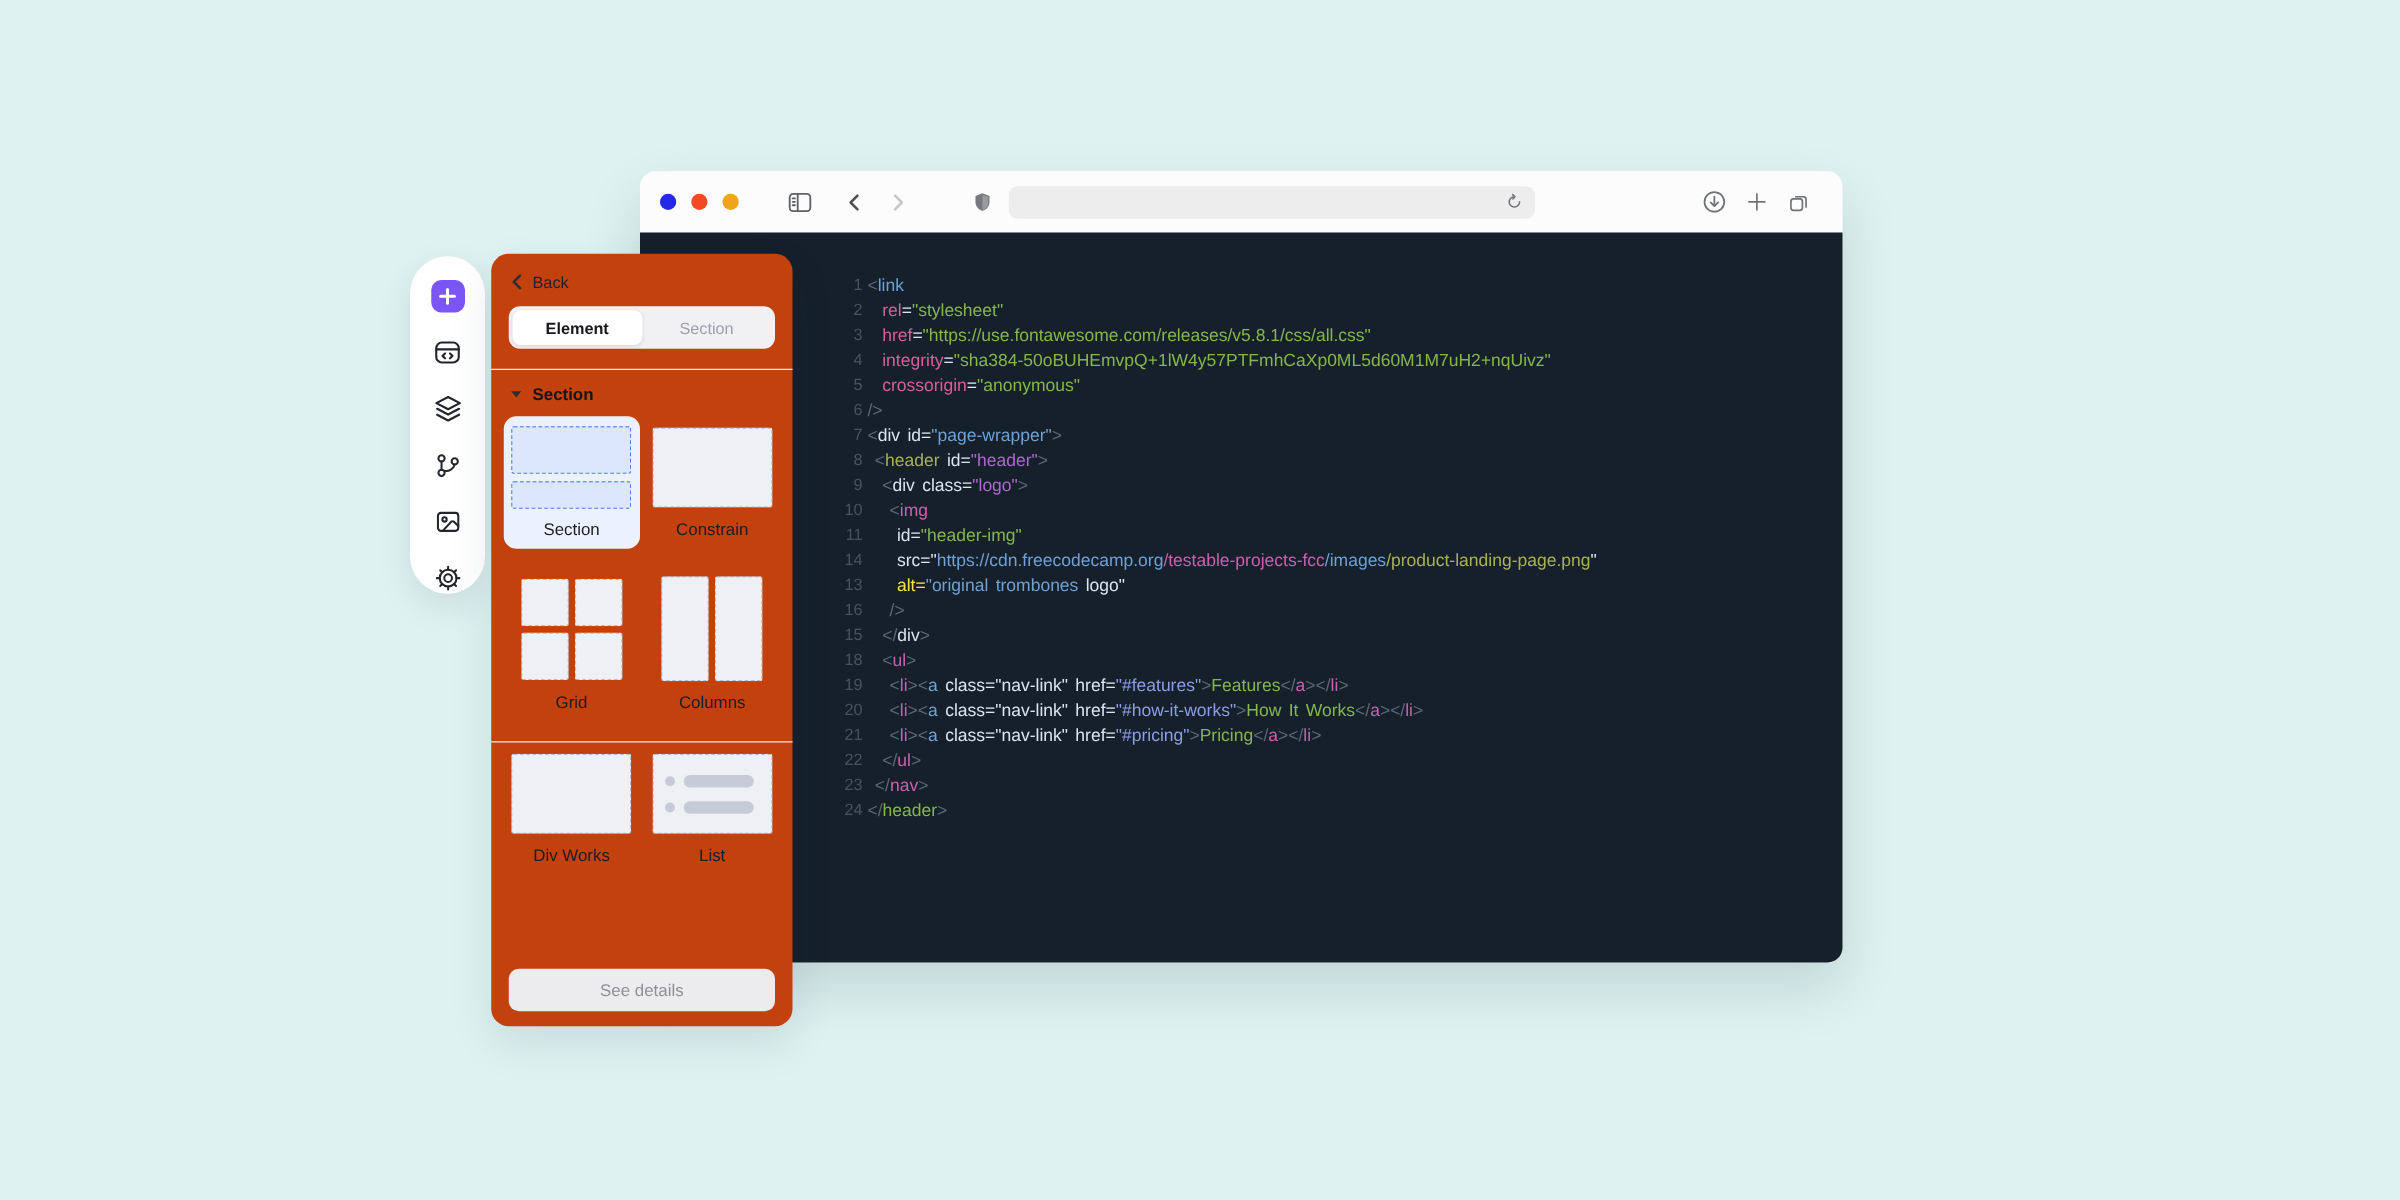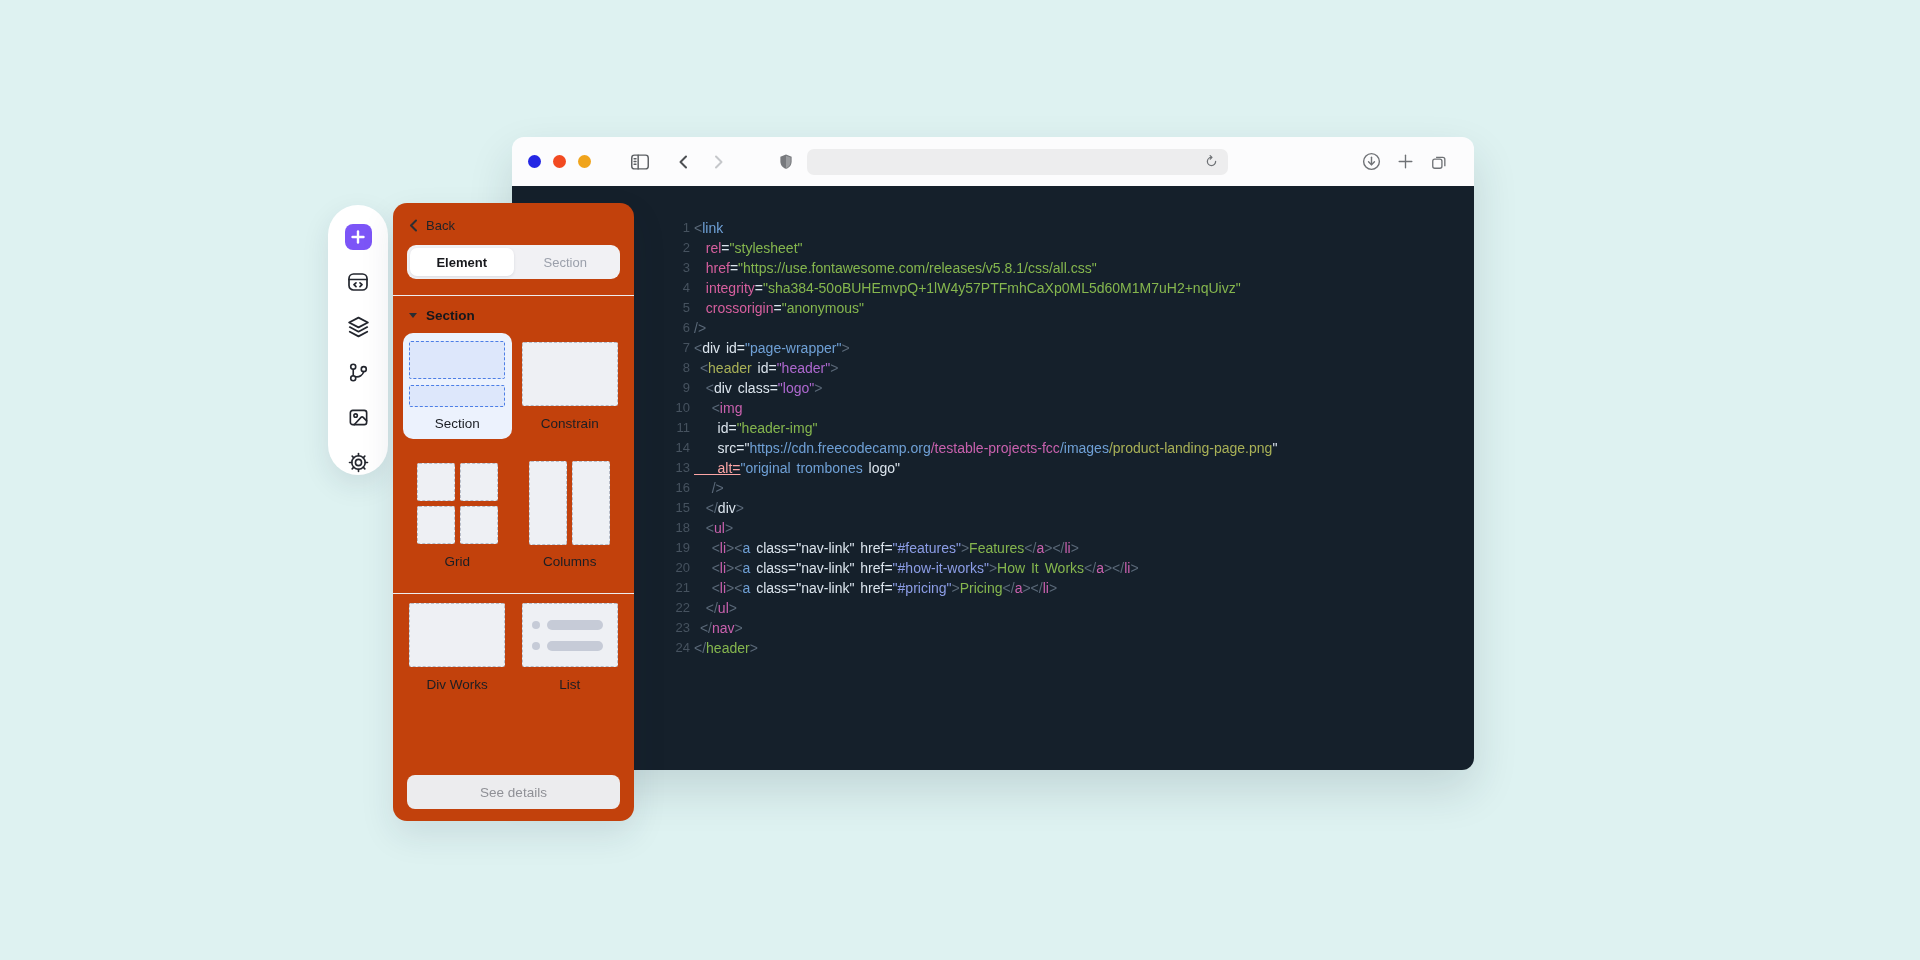--- a/index.html
+++ b/index.html
@@ -235,21 +235,21 @@
           <div class="code-line">
             <span class="ln">11</span>
             <span class="code-text"><span style="color: rgb(220, 229, 238);">    id=</span><span style="color: rgb(133, 182, 78);">"header-img"</span></span>
           </div>
           <div class="code-line">
             <span class="ln">14</span>
             <span class="code-text"><span style="color: rgb(220, 229, 238);">    src="</span><span style="color: rgb(111, 160, 214);">https://cdn.freecodecamp.org</span><span style="color: rgb(201, 97, 174);">/testable-projects-fcc</span><span style="color: rgb(111, 160, 214);">/images</span><span style="color: rgb(169, 177, 87);">/product-landing-page.png</span><span style="color: rgb(220, 229, 238);">"</span></span>
           </div>
           <div class="code-line">
             <span class="ln">13</span>
-            <span class="code-text"><span style="color: #fca5a5; text-decoration: underline;">    alt=</span><span style="color: rgb(111, 160, 214);">"original trombones</span><span style="color: rgb(220, 229, 238);"> logo"</span></span>
+            <span class="code-text"><span style="color: #fde047;">    alt=</span><span style="color: rgb(111, 160, 214);">"original trombones</span><span style="color: rgb(220, 229, 238);"> logo"</span></span>
           </div>
           <div class="code-line">
             <span class="ln">16</span>
             <span class="code-text"><span style="color: rgb(90, 104, 120);">   /&gt;</span></span>
           </div>
           <div class="code-line">
             <span class="ln">15</span>
             <span class="code-text"><span style="color: rgb(90, 104, 120);">  &lt;/</span><span style="color: rgb(220, 229, 238);">div</span><span style="color: rgb(90, 104, 120);">&gt;</span></span>
           </div>
           <div class="code-line">

